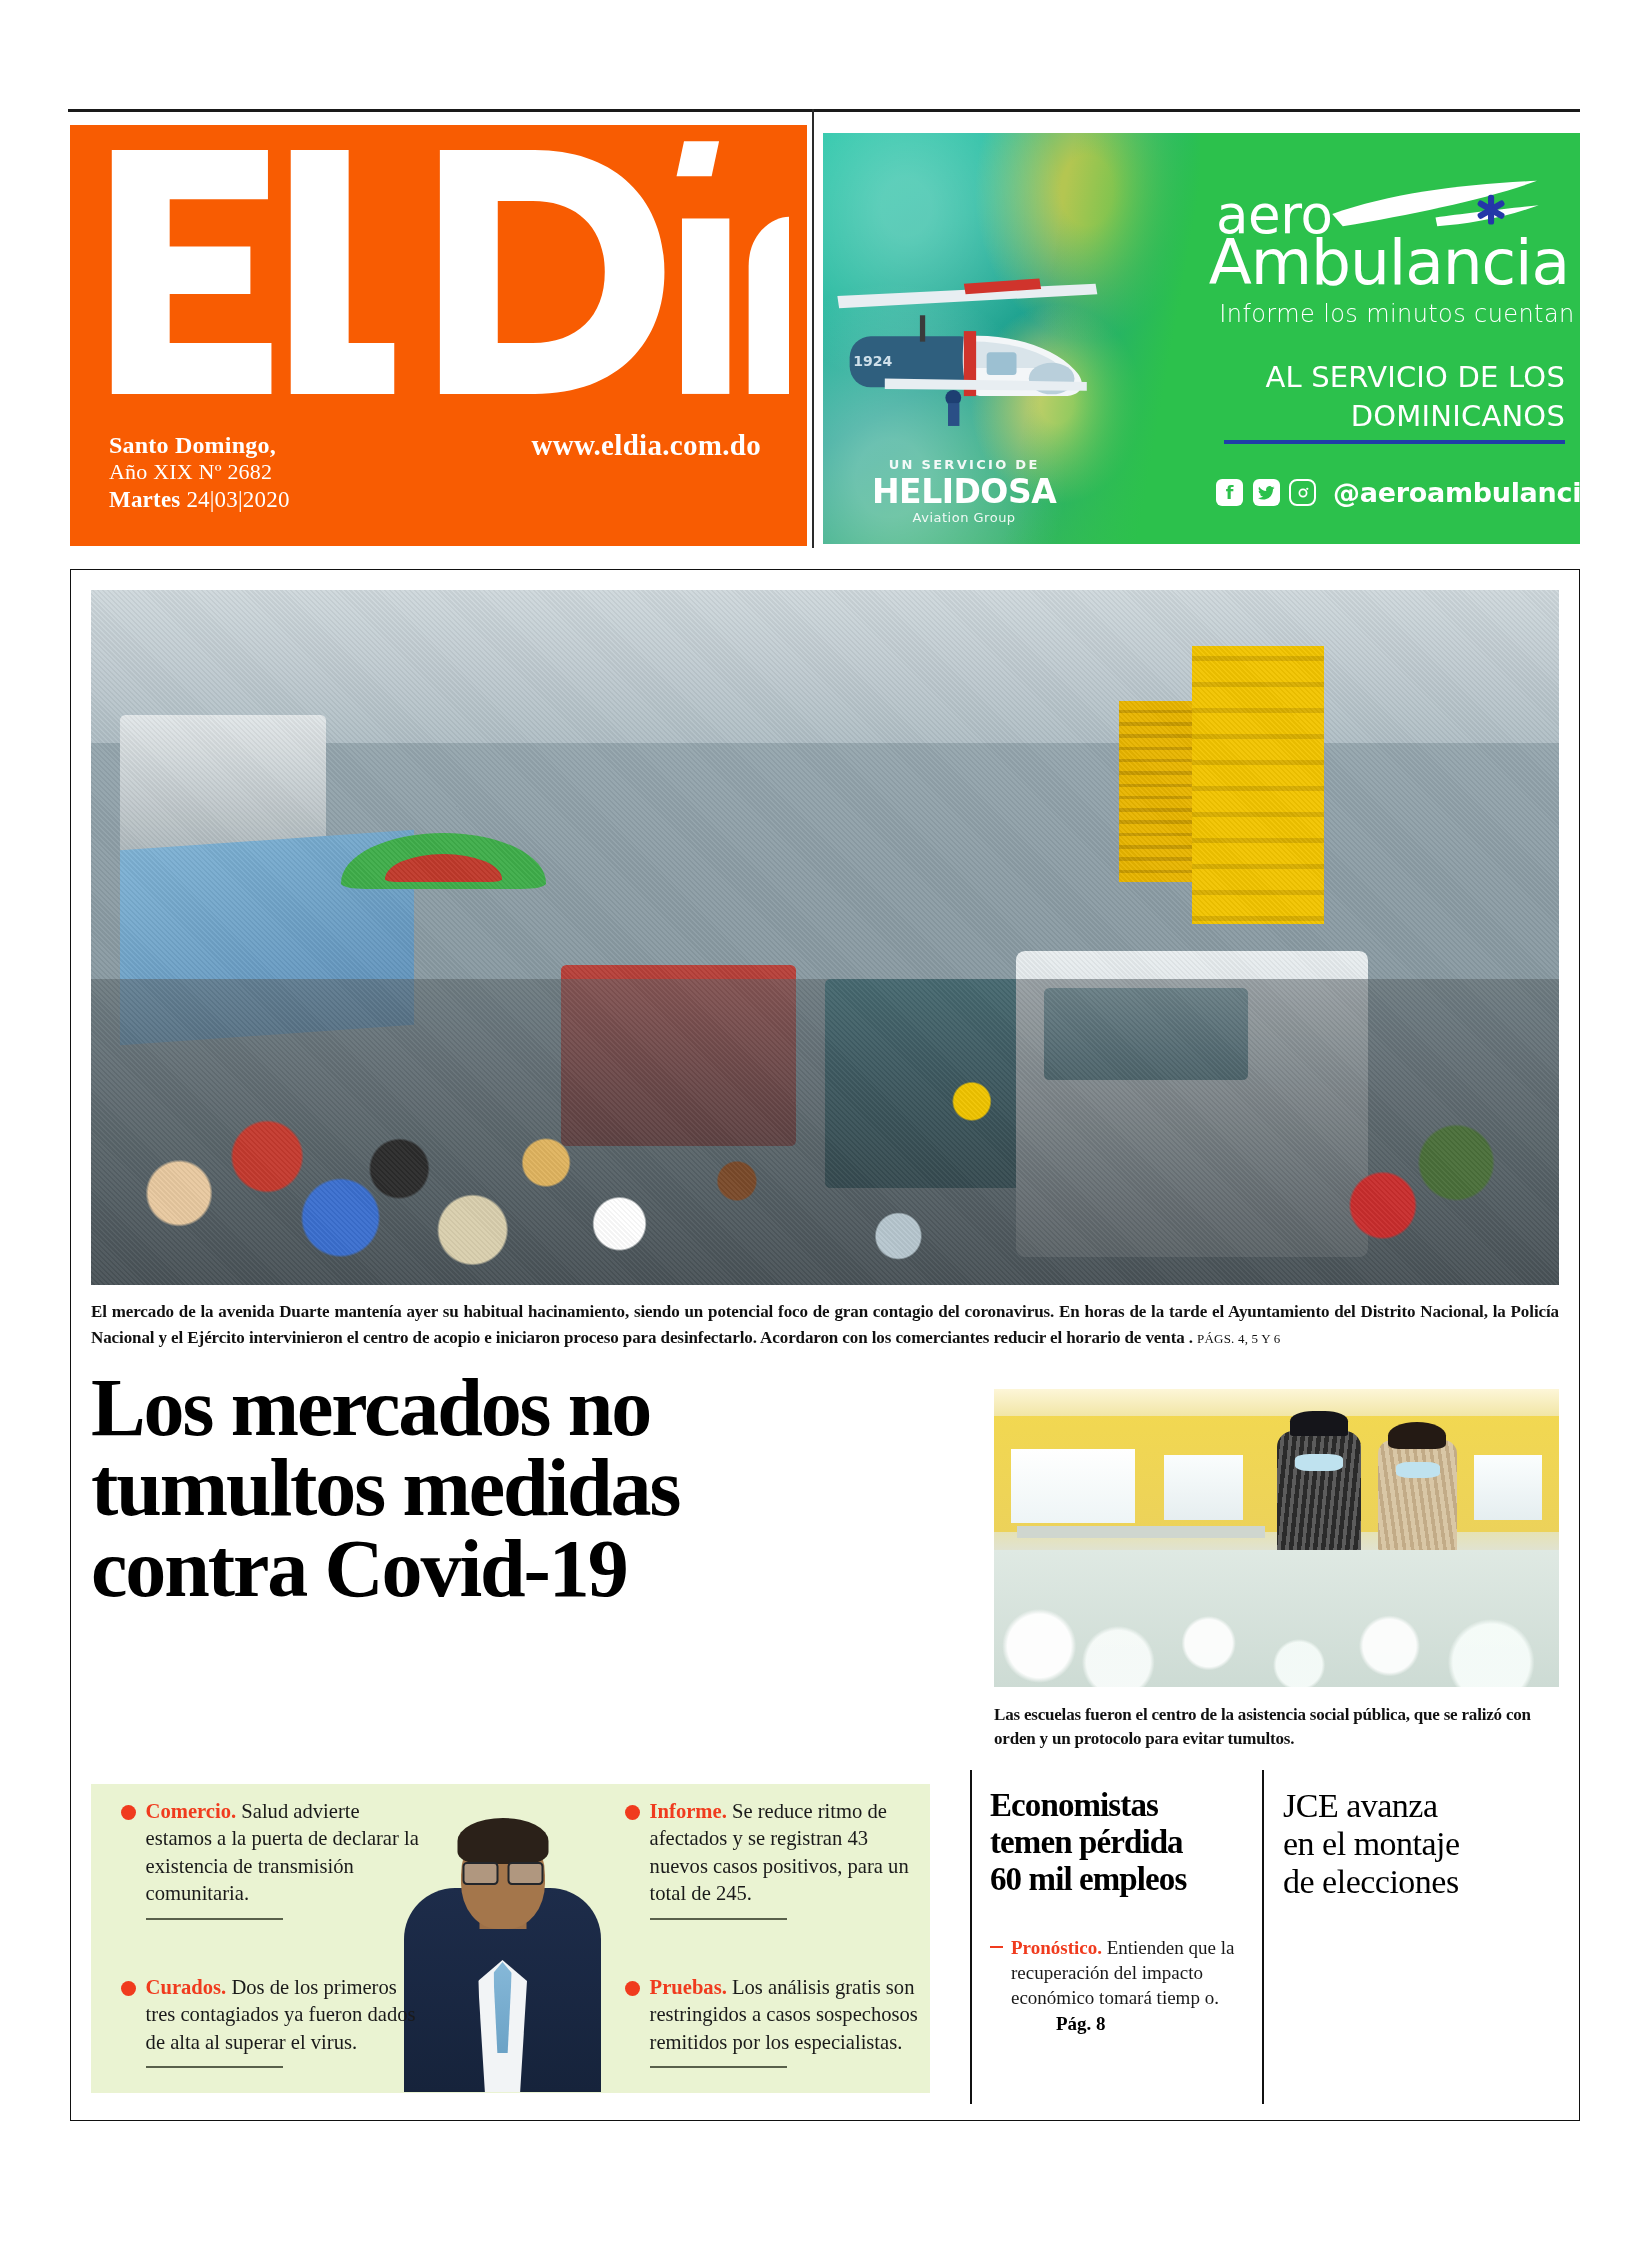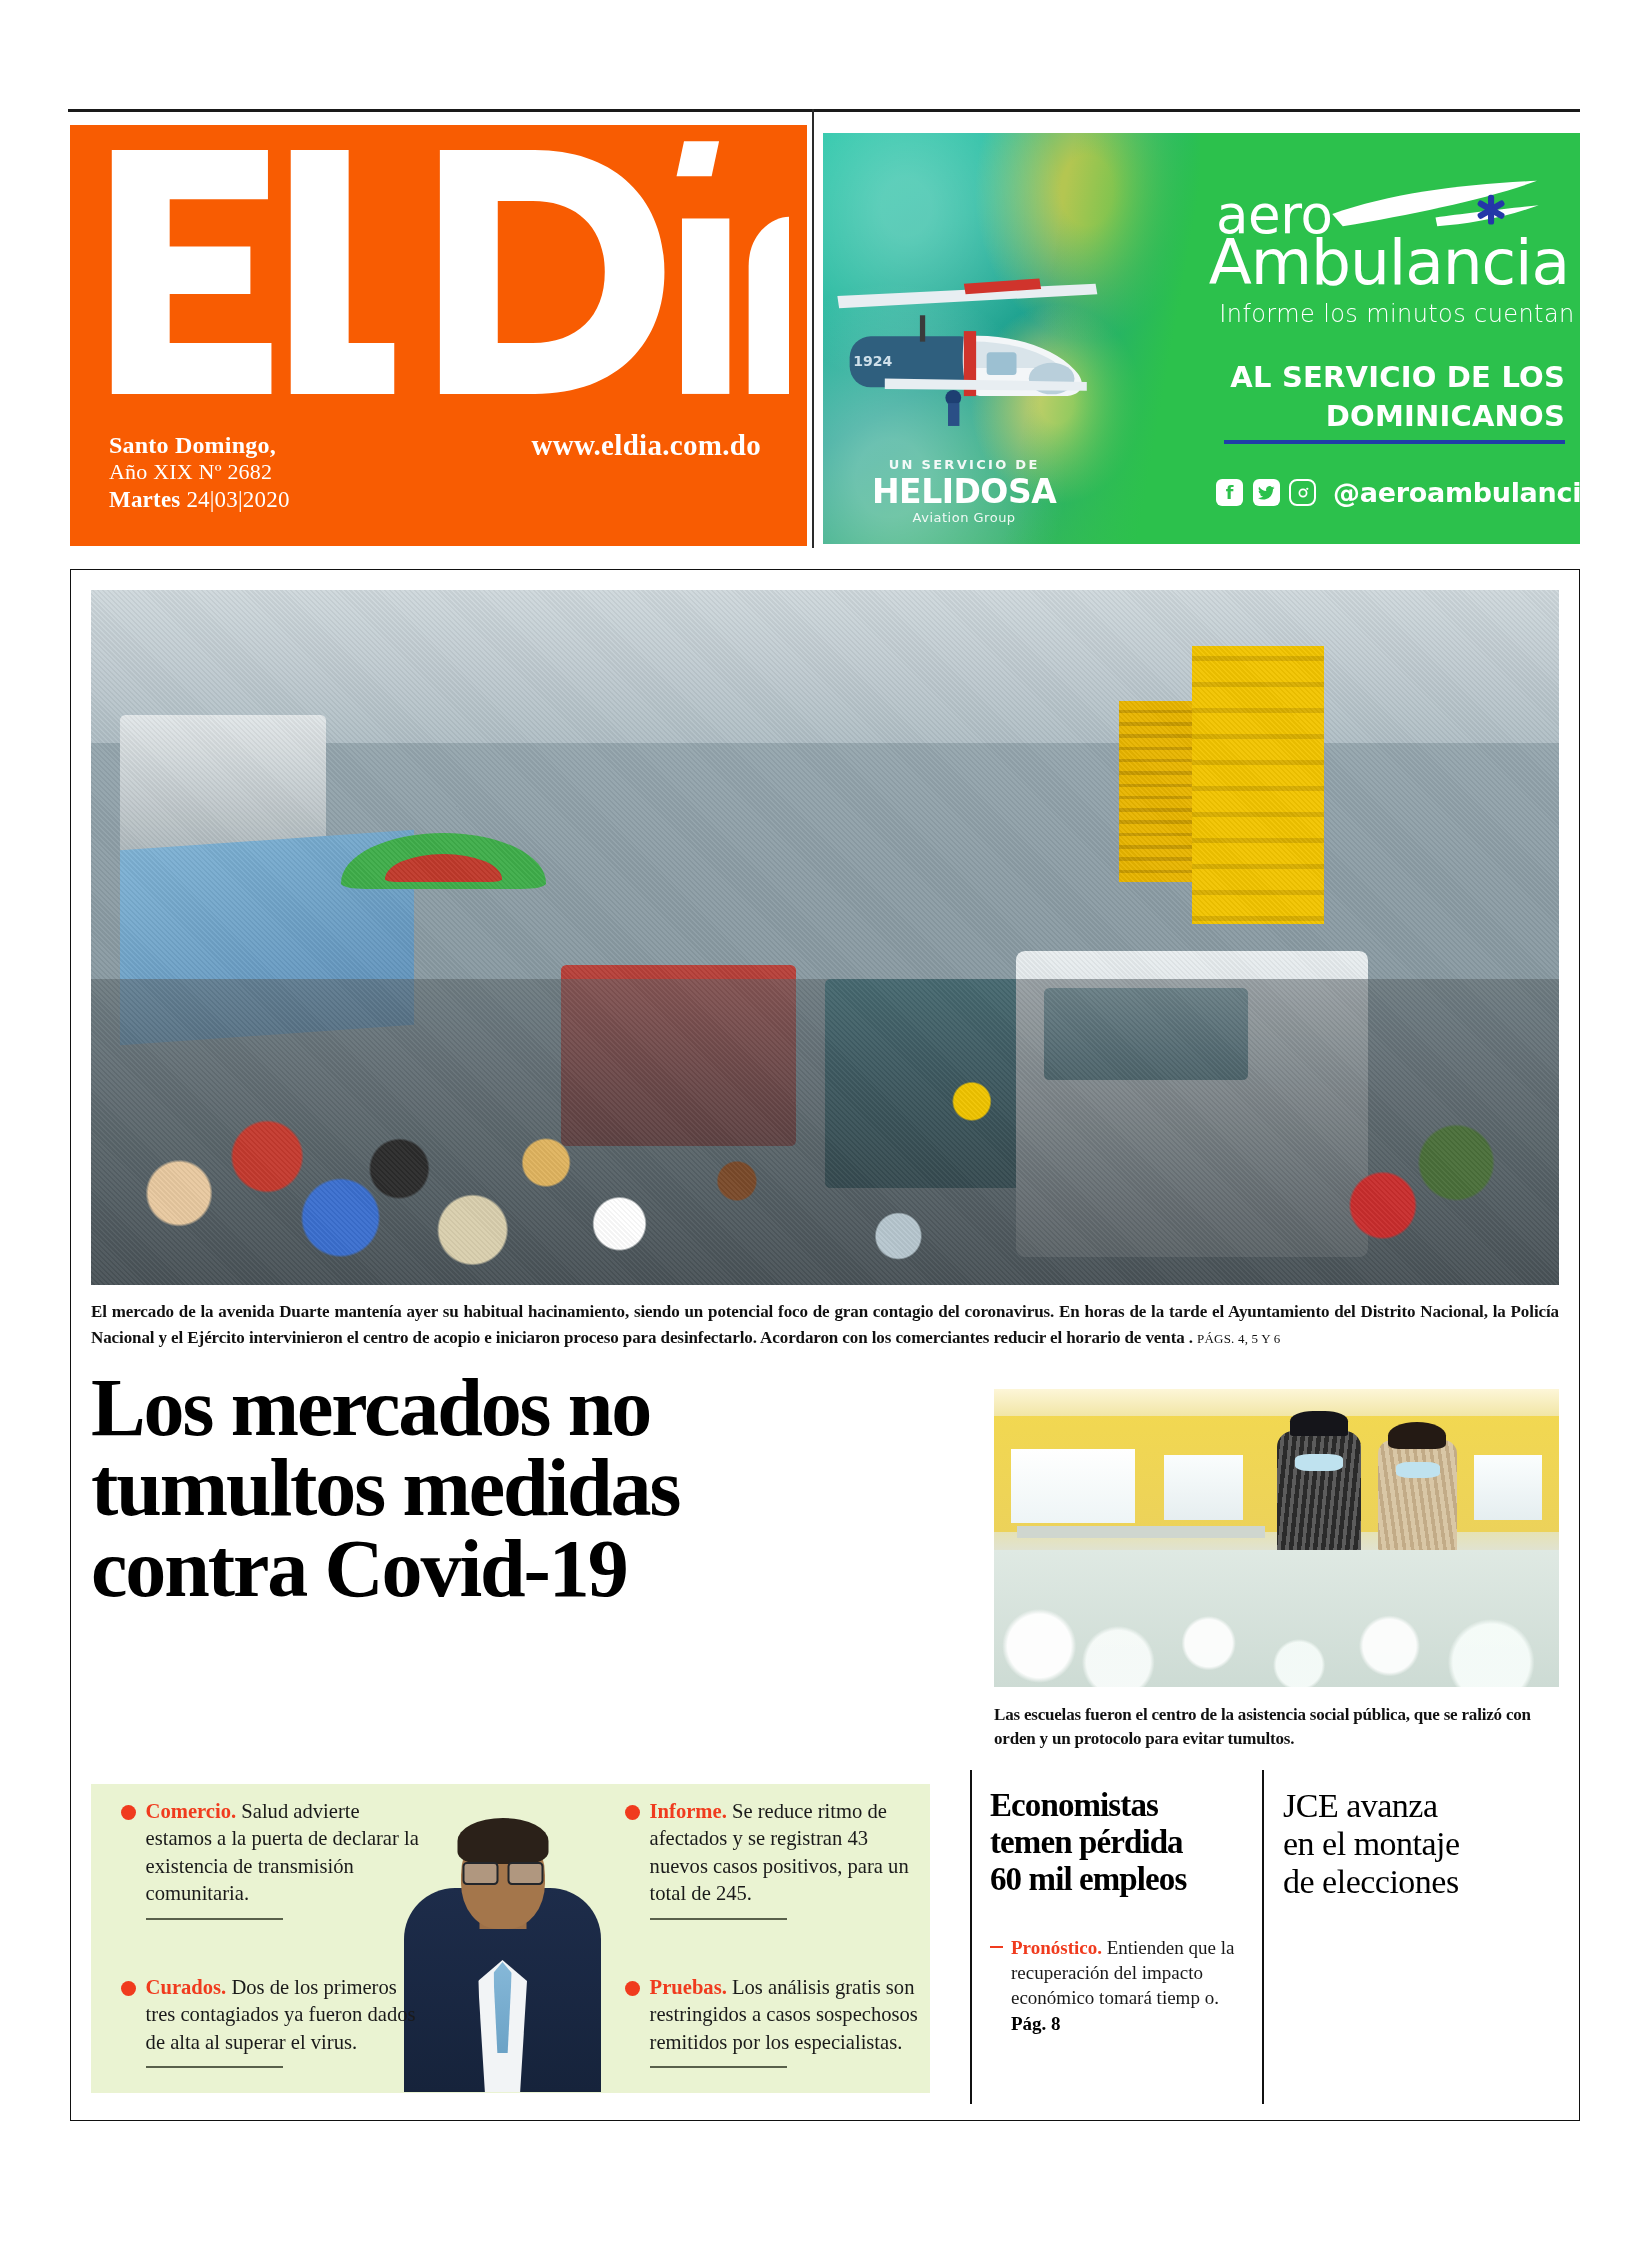--- a/index.html
+++ b/index.html
@@ -101,21 +101,21 @@
     font-size: 63px; font-weight: 400; letter-spacing: -1.1px;
   }
   .ad-tagline {
     position: absolute; left: 19.3px; top: 167px;
     color:#fff; font-family:"DejaVu Sans", sans-serif;
     font-size: 24px; font-weight: 300; letter-spacing: 0.4px;
   }
   .ad-claim {
     position: absolute; right: 14px; top: 225px; width: 351px;
     color:#fff; font-family:"DejaVu Sans", sans-serif;
-    font-size: 29px; font-weight: 700; text-align: right;
+    font-size: 29px; font-weight: 400; text-align: right;
     line-height: 1.33; letter-spacing: 0.2px;
   }
   .ad-bluebar {
     position: absolute; right: 14px; top: 307px;
     width: 341px; height: 4.4px; background: #1E3FA8;
   }
   .ad-social {
     position: absolute; left: 16px; top: 344px;
     display: flex; align-items: center; gap: 9.7px;
   }
@@ -339,21 +339,21 @@
   .col-right.r2 .cr-head { font-weight: 400; font-size: 34px; letter-spacing:-0.5px; }
   .cr-body {
     margin-top: 37px;
     font-family:"Liberation Serif", serif; font-size: 19px;
     line-height: 1.33; color:#1a1a1a; position:relative; padding-left: 21px;
   }
   .cr-body .dash {
     position:absolute; left:0; top: 11.4px; width: 13px; height: 2.2px; background:#F03B1E;
   }
   .cr-body .kicker { color:#F03B1E; font-weight:700; }
-  .cr-body .pg { font-weight:700; color:#000; }
+  .cr-body .pg { font-weight:700; color:#000;margin-left:45px; }
 </style>
 </head>
 <body>
 
 <div class="page">
 
   <div class="top-rule"></div>
   <div class="top-divider"></div>
 
   <div class="masthead">

